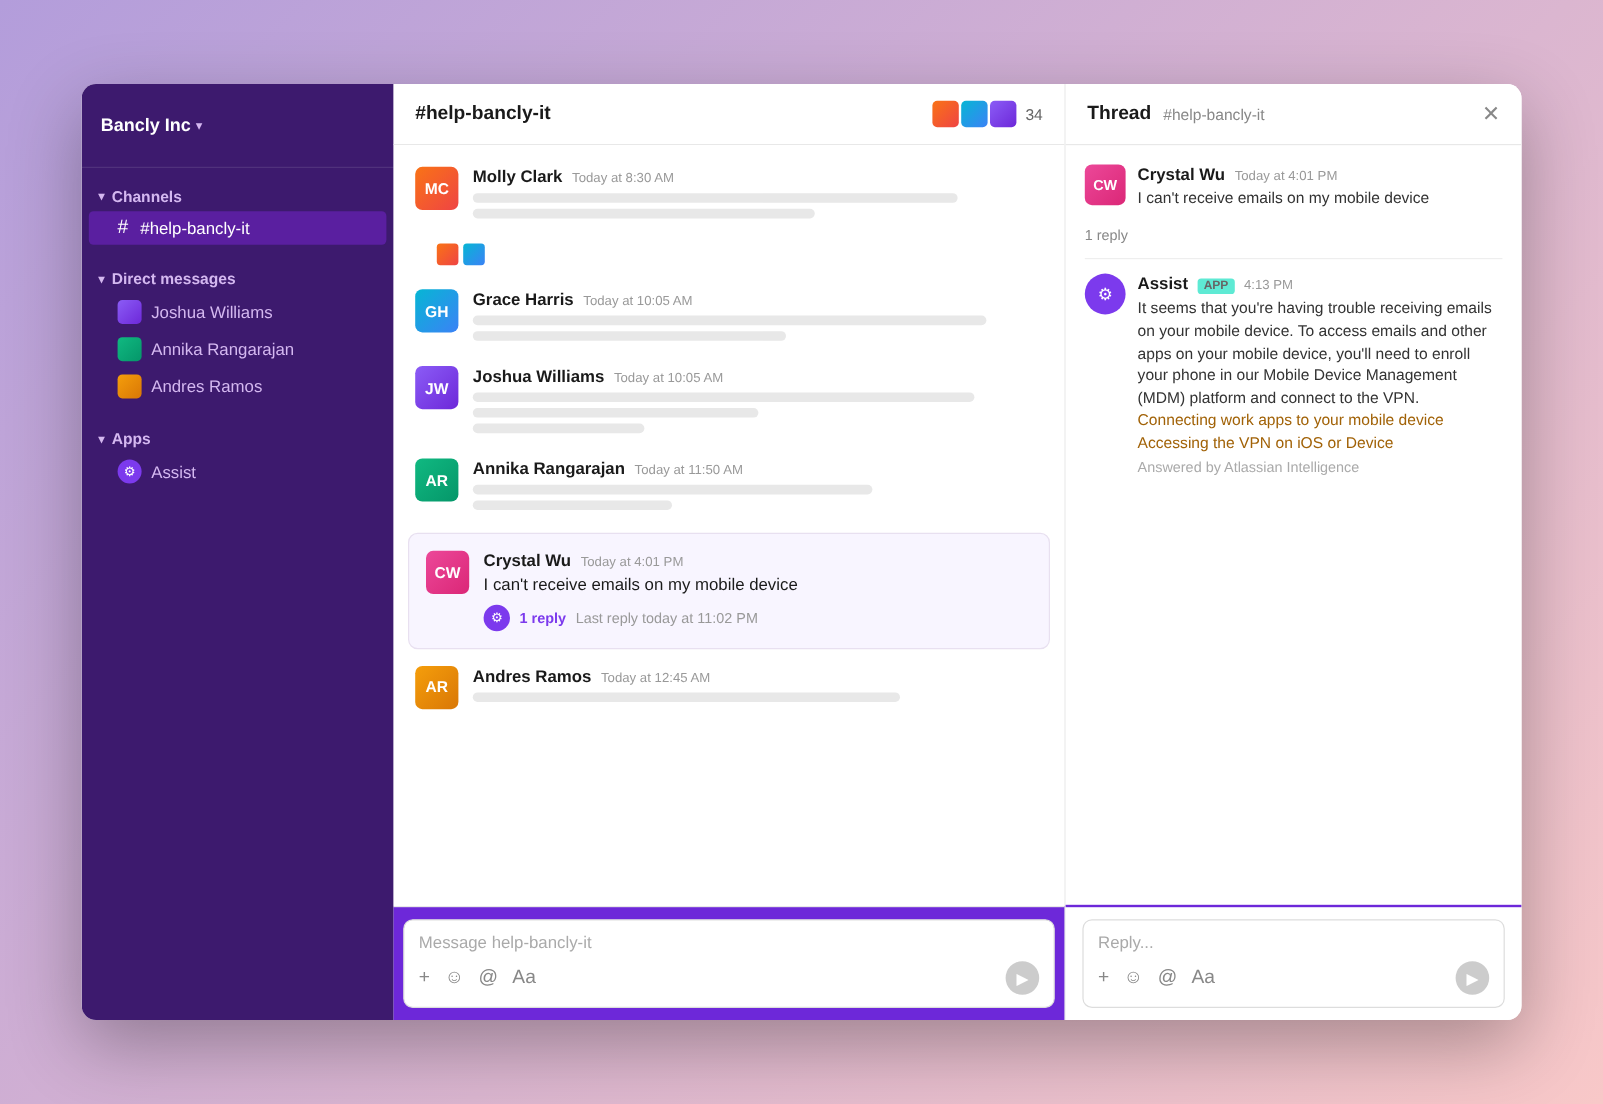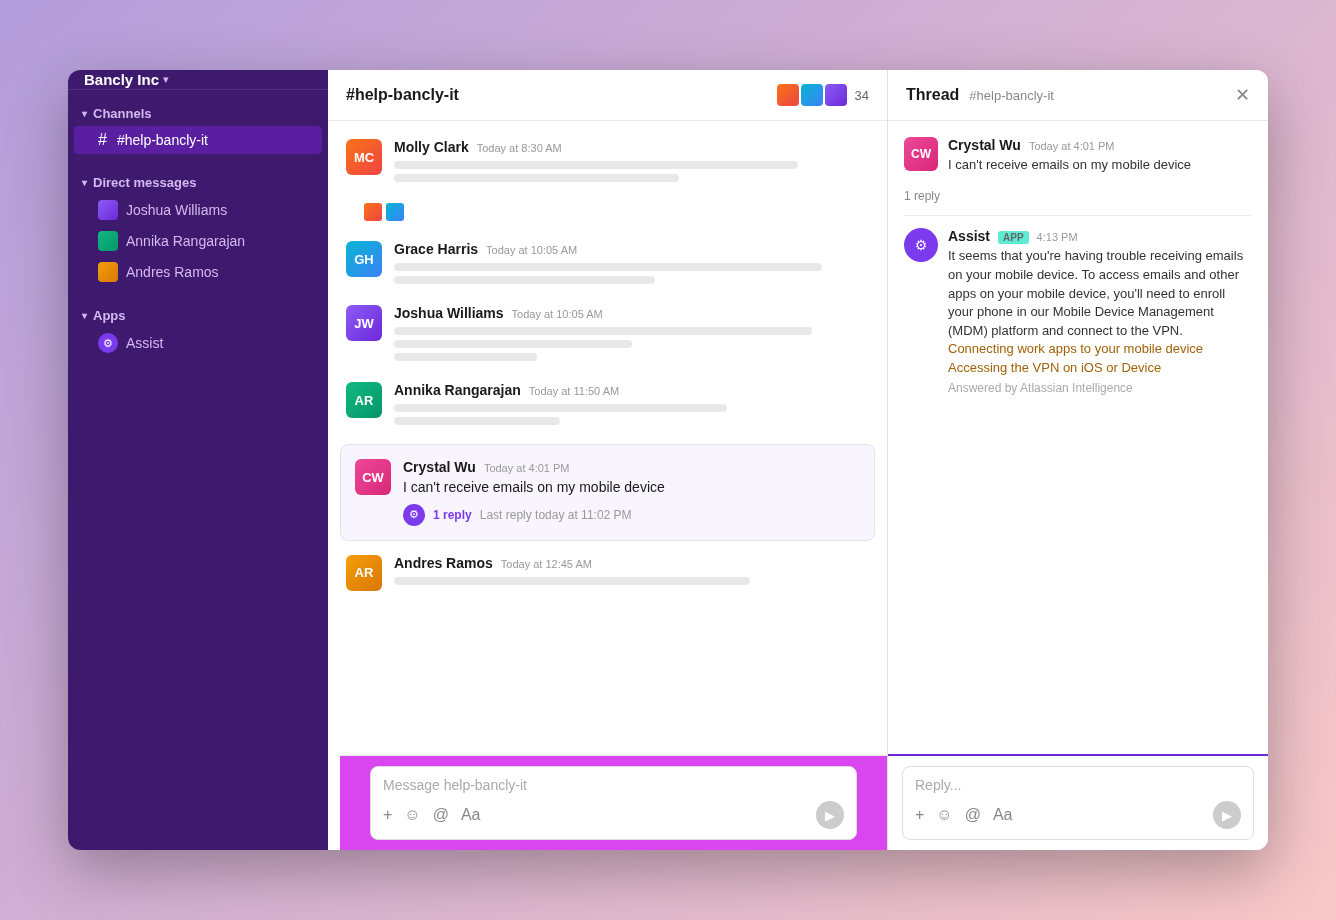--- a/index.html
+++ b/index.html
@@ -27,21 +27,21 @@
     .sidebar {
       width: 260px;
       background: #3d1a6e;
       color: #d4b8f0;
       flex-shrink: 0;
       display: flex;
       flex-direction: column;
       padding-top: 0;
     }
     .sidebar-header {
-      padding: 1px 16px;
+      padding: 26px 16px;
       display: flex;
       align-items: center;
       gap: 4px;
       border-bottom: 1px solid rgba(255,255,255,0.1);
     }
     .workspace-name {
       color: #fff;
       font-weight: 700;
       font-size: 15px;
     }
@@ -224,24 +224,23 @@
       font-size: 12px;
       color: #999;
     }
     .small-avatar {
       width: 18px;
       height: 18px;
       border-radius: 3px;
       background: #ccc;
     }
     .message-input-area {
-      padding: 10px 30px;
+      padding: 10px 8px;
       border-top: 1px solid #e8e8e8;
-      background: #d946ef;
-      margin-left: 12px;
+      background: #6d28d9;
     }
     .input-box {
       border: 1px solid #ddd;
       border-radius: 8px;
       padding: 10px 12px;
       background: #fff;
     }
     .input-placeholder {
       font-size: 14px;
       color: #aaa;

